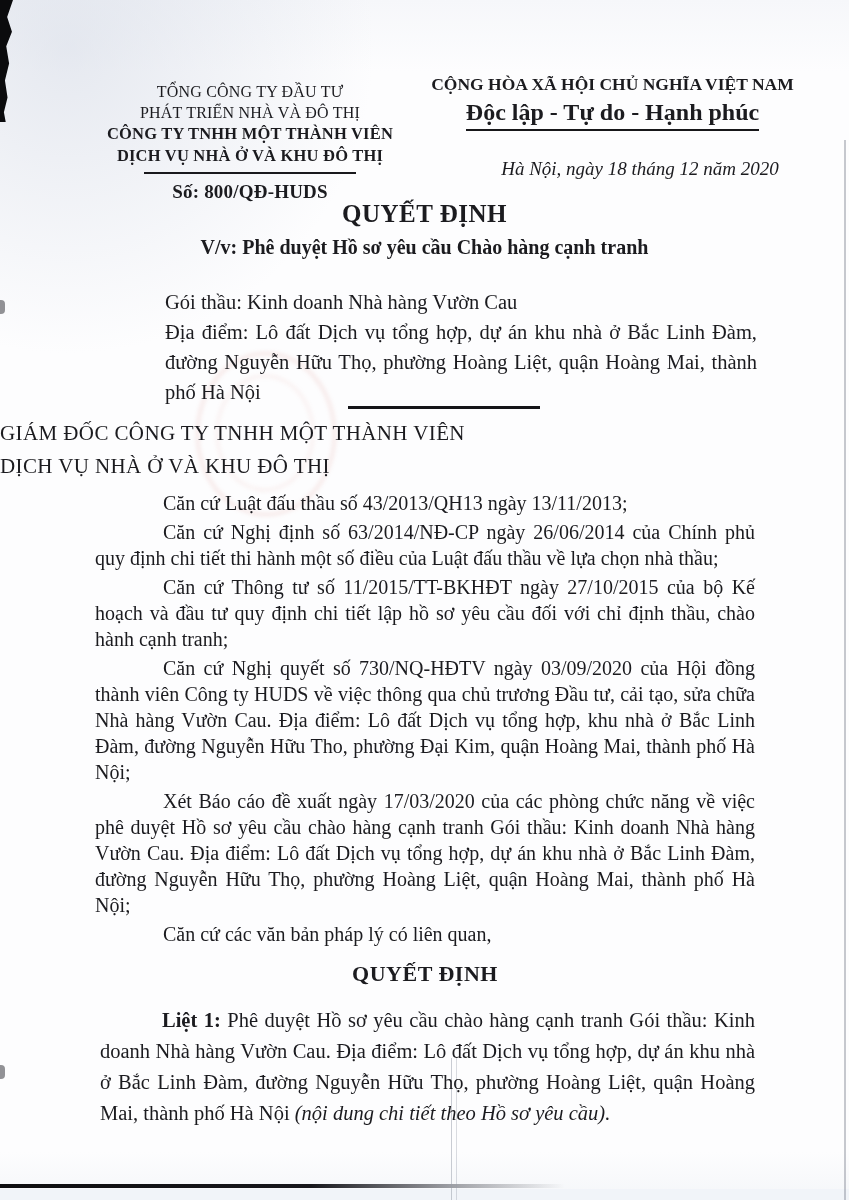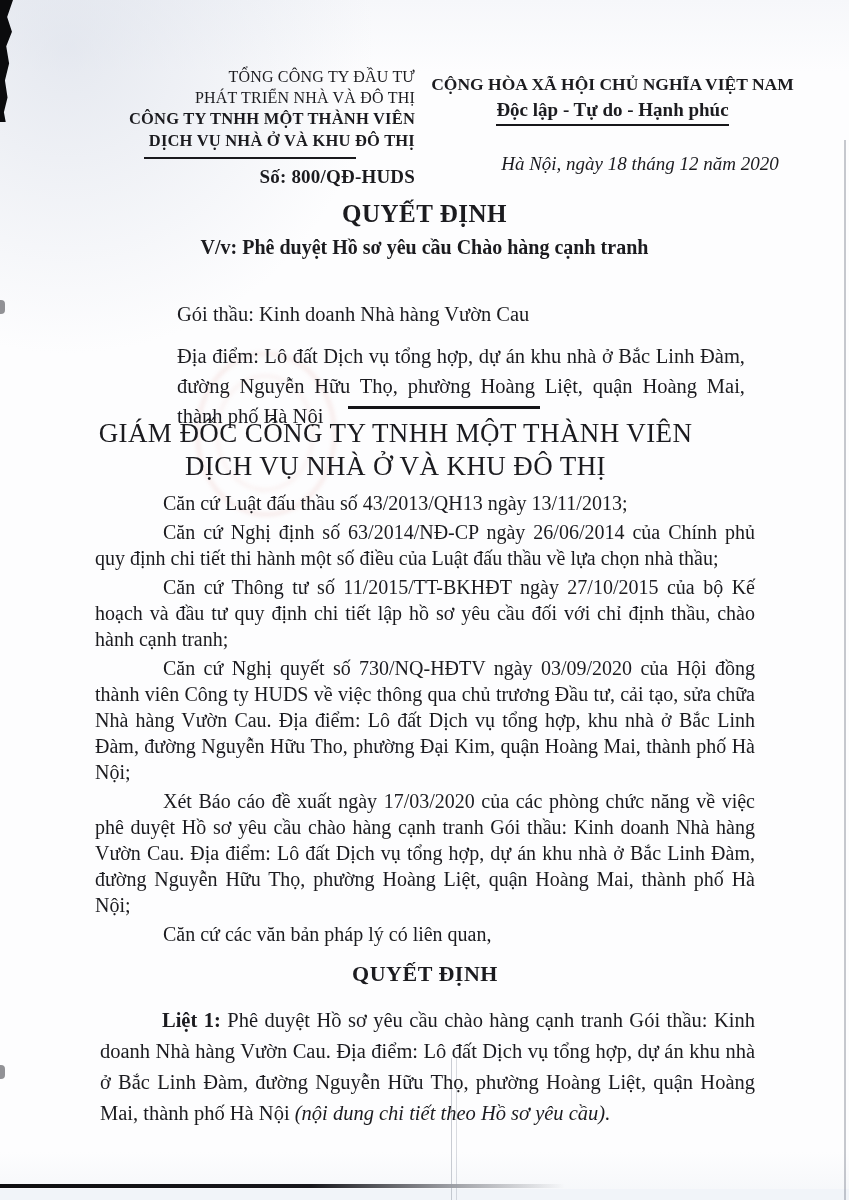--- a/index.html
+++ b/index.html
@@ -28,39 +28,39 @@
   .stream-line{position:absolute;left:451px;top:1058px;width:1px;height:142px;background:rgba(150,156,168,.5);box-shadow:5px 0 0 rgba(150,156,168,.35);}
   .stamp-bleed{
     position:absolute;left:196px;top:352px;width:134px;height:158px;border-radius:50%;
     border:3px solid rgba(205,100,85,.16);filter:blur(2px);
   }
   .stamp-bleed-inner{
     position:absolute;left:216px;top:375px;width:94px;height:112px;border-radius:50%;
     border:2px solid rgba(205,100,85,.13);filter:blur(2px);
   }
   
-  .hdr-left{position:absolute;top:66px;left:85px;width:330px;text-align:right;line-height:21px;font-size:16px;letter-spacing:.2px;}
+  .hdr-left{position:absolute;top:81px;left:85px;width:330px;text-align:center;line-height:21px;font-size:16px;letter-spacing:.2px;}
   .hdr-left .co{font-weight:bold;font-size:16.5px;line-height:22px;}
   .hdr-left-underline{width:212px;height:2px;background:#19191d;margin:5px auto 7px auto;}
   .doc-number{font-weight:bold;font-size:19px;}
   .hdr-right{position:absolute;top:72px;left:420px;width:385px;text-align:center;}
   .nat-title{font-weight:bold;font-size:17.5px;line-height:24px;}
-  .nat-motto{display:inline-block;font-weight:bold;font-size:19px;margin-top:3px;padding-bottom:3px;border-bottom:2px solid #17171a;}
+  .nat-motto{display:inline-block;font-weight:bold;font-size:24px;margin-top:3px;padding-bottom:3px;border-bottom:2px solid #17171a;}
   .place-date{font-style:italic;font-size:19px;margin-top:27px;margin-left:55px;text-align:center;}
   
   .title-block{position:absolute;top:200px;left:0;width:849px;text-align:center;}
   .main-title{font-weight:bold;font-size:25px;letter-spacing:.5px;}
   .sub-title{font-weight:bold;font-size:20px;margin-top:8px;}
   
   .package{position:absolute;top:287px;left:165px;width:592px;font-size:20.5px;line-height:30px;}
-  .package p{margin:12px;}
+  .package p{margin:0;}
   .package .loc{text-align:justify;}
   .mid-divider{position:absolute;top:406px;left:348px;width:192px;height:3px;background:#141418;}
   
-  .issuer{position:absolute;top:417px;left:0;width:791px;text-align:center;font-size:27px;line-height:33px;letter-spacing:.4px;}
+  .issuer{position:absolute;top:417px;left:0;width:791px;text-align:left;font-size:21px;line-height:33px;letter-spacing:.4px;}
   
   .body-col{position:absolute;top:490px;left:95px;width:660px;font-size:20px;line-height:26px;}
   .body-col p.recital{margin:0 0 3px 0;text-indent:68px;text-align:justify;}
   .decision-heading{font-weight:bold;font-size:22px;text-align:center;margin:14px 0 0 0;letter-spacing:.5px;}
   .article{margin:18px 0 0 5px;font-size:20.5px;line-height:31px;text-indent:62px;text-align:justify;}
   .a-label{font-weight:bold;}
   .a-note{font-style:italic;}
 </style>
 </head>
 <body>

